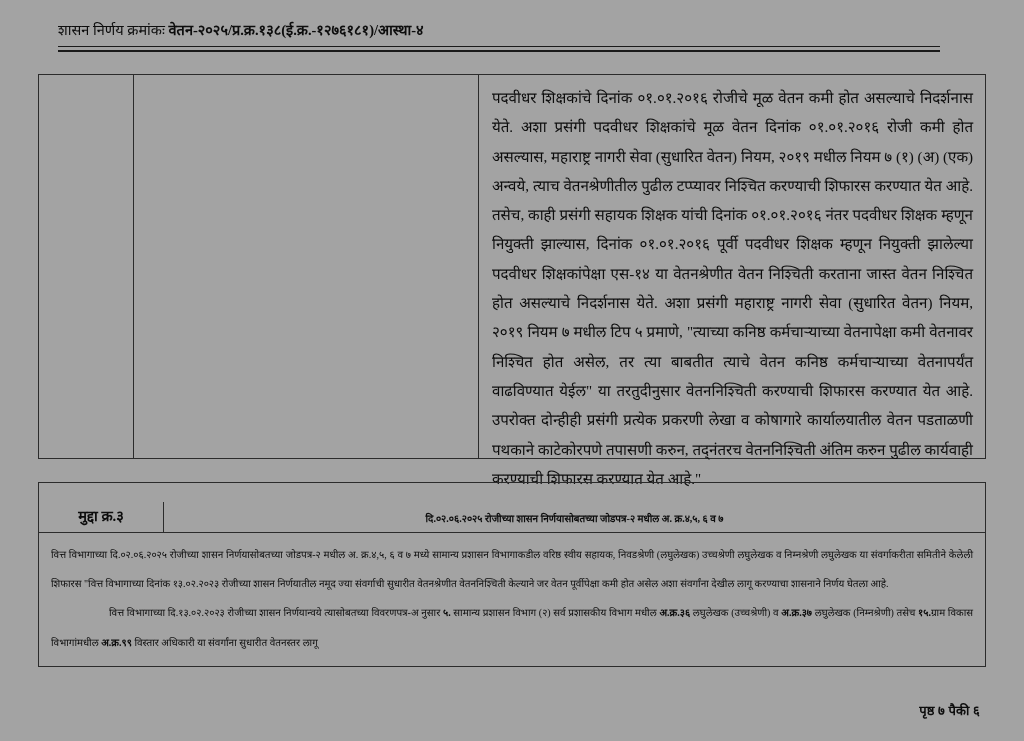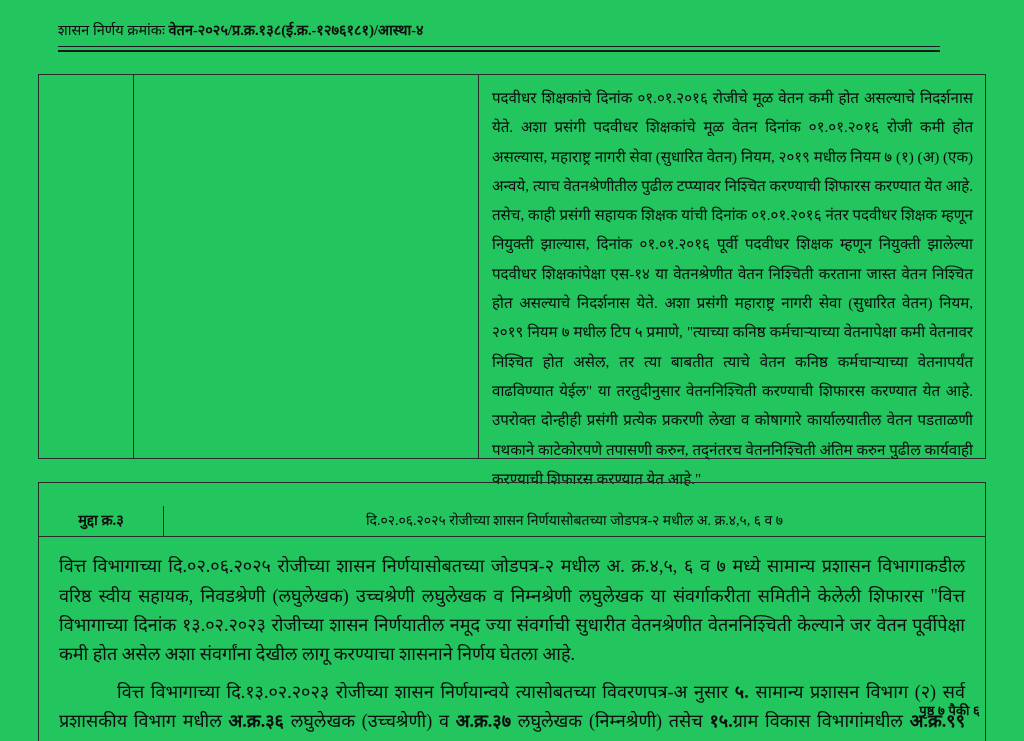--- a/index.html
+++ b/index.html
@@ -14,21 +14,21 @@
     overflow: hidden;
     font-family: "Liberation Serif", "DejaVu Serif", serif;
     color: #0d0d0d;
     position: relative;
   }
   .page {
     position: absolute;
     left: 0; top: 0;
     width: 1024px;
     height: 741px;
-    background: #22c55e;
+    background: #a3a3a3;
     box-sizing: border-box;
   }
 
   
   .doc-header {
     position: absolute;
     left: 58px;
     top: 22px;
     width: 910px;
     font-size: 14.5px;
@@ -108,33 +108,33 @@
     text-align: center;
     font-size: 14.6px;
     font-weight: 700;
     padding: 6px 2px 7px;
     line-height: 1.15;
   }
   .t2-head-b {
     flex: 1;
     box-sizing: border-box;
     text-align: center;
-    font-size: 14px;
-    font-weight: 400;
+    font-size: 10px;
+    font-weight: 700;
     padding: 6px 6px 7px;
     line-height: 1.15;
     margin-top: 24px;
   }
   .t2-body {
     box-sizing: border-box;
     padding: 7px 12px 9px 12px;
   }
   .t2-body p {
-    margin: 8px;
-    font-size: 18px;
+    margin: 0;
+    font-size: 10px;
     line-height: 29.4px;
     text-align: justify;
     text-justify: inter-word;
   }
   .t2-body p.indent {
     text-indent: 58px;
   }
   .t2-body p + p {
     margin-top: 0px;
   }

